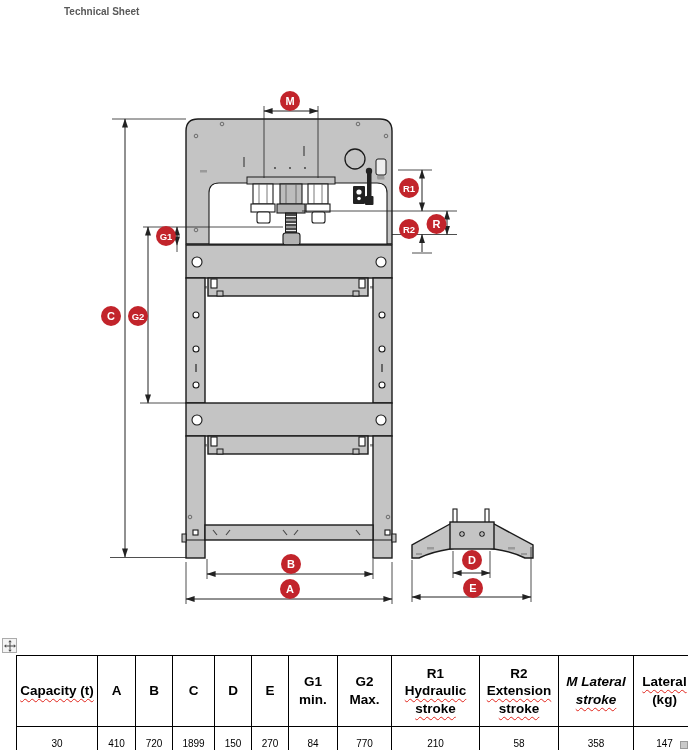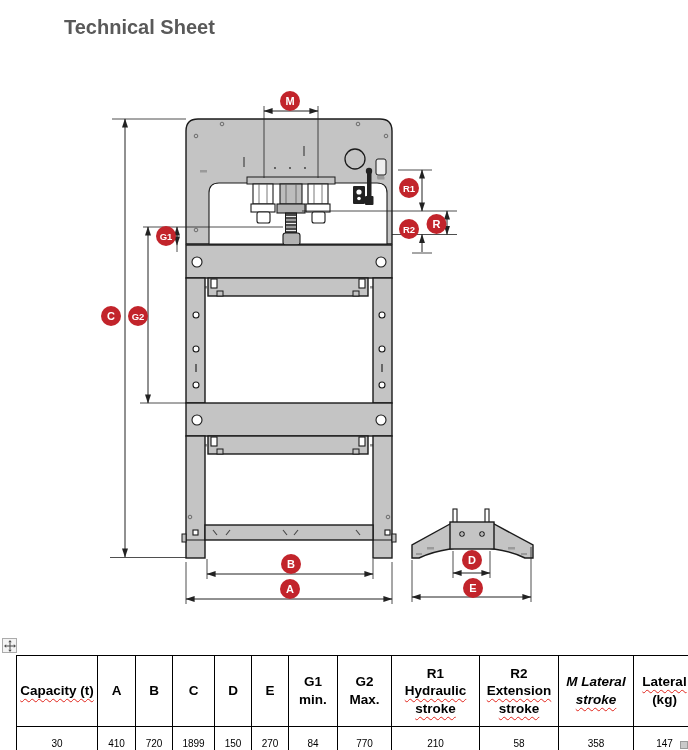--- a/index.html
+++ b/index.html
@@ -2,22 +2,22 @@
 <html><head>
 <meta charset="utf-8">
 <style>
   html,body{margin:0;padding:0;}
   body{
     width:688px;height:750px;position:relative;overflow:hidden;
     background:#ffffff;
     font-family:"Liberation Sans", sans-serif;
   }
   .title{
-    position:absolute;left:64px;top:16px;margin:0;
-    font-size:20px;font-weight:bold;color:#595959;
+    position:absolute;left:64px;top:6px;margin:0;
+    font-size:10px;font-weight:bold;color:#595959;
   }
   .drawing{position:absolute;left:0;top:0;}
 
   
   .spec-table{
     position:absolute;left:16px;top:655px;
     border-collapse:collapse;table-layout:fixed;width:667px;
     font-family:"Liberation Sans", sans-serif;color:#000;
   }
   .spec-table th,.spec-table td{

